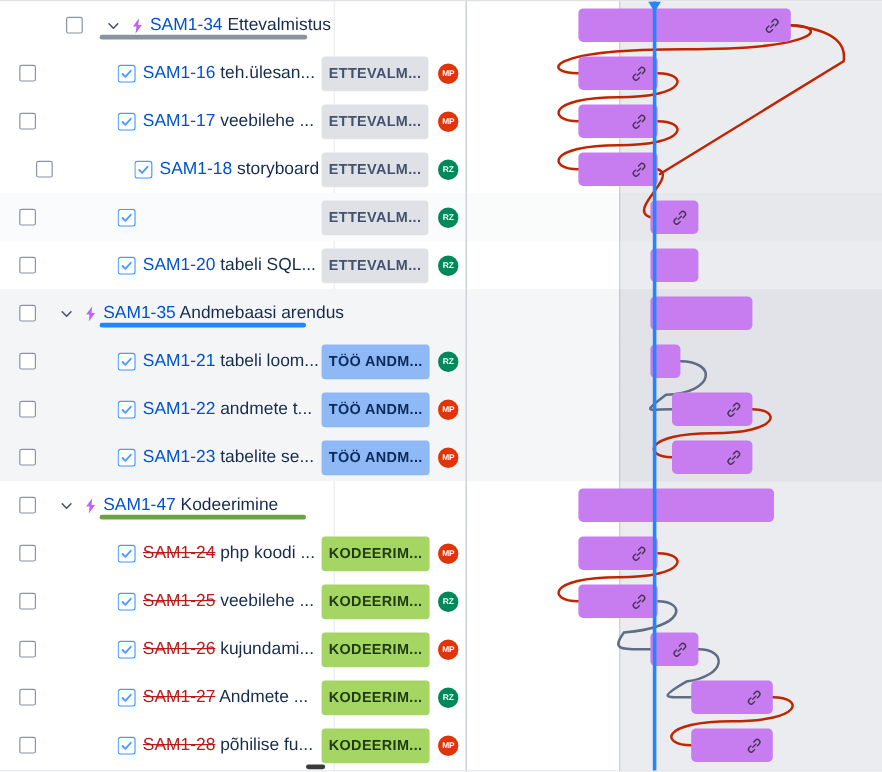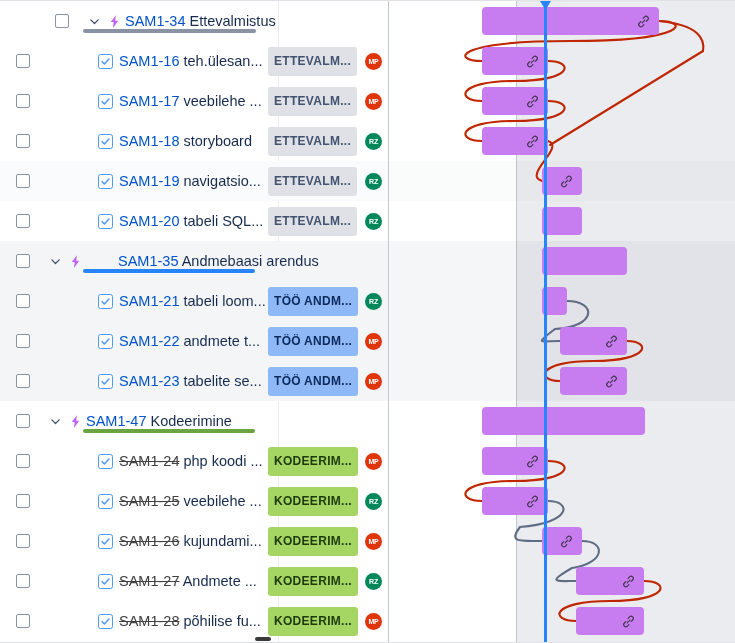--- a/index.html
+++ b/index.html
@@ -31,21 +31,21 @@
   .chev{width:18px;flex:0 0 auto;display:flex;align-items:center;justify-content:center;color:#42526e;}
   .chev svg{display:block;}
 
   .epic-ico{width:22px;flex:0 0 auto;display:flex;align-items:center;justify-content:center;}
   .task-ico{width:15px;height:15px;flex:0 0 auto;border:1.5px solid #4c9aff;border-radius:2.5px;background:#fff;
             display:flex;align-items:center;justify-content:center;box-sizing:border-box;margin-right:6px;}
   .task-ico svg{display:block;}
 
   .lbl{font-size:14.5px;white-space:nowrap;overflow:hidden;}
   .lbl .key{color:#0052cc;}
-  .lbl .key.done{text-decoration:line-through;color:#404040;text-align:right;}
+  .lbl .key.done{text-decoration:line-through;color:#b91c1c;text-align:right;}
   .lbl .sum{color:#172b4d;}
   .epic-lbl{font-size:14.5px;white-space:nowrap;position:relative;}
 
   .task-indent{width:52px;flex:0 0 auto;}
   .name-cell{display:flex;align-items:center;flex:0 0 auto;width:178px;overflow:hidden;}
 
   .status{position:absolute;left:268px;height:29px;border-radius:3px;display:flex;align-items:center;padding:0 6px;
           font-size:12px;font-weight:bold;letter-spacing:.3px;box-sizing:border-box;white-space:nowrap;}
   .avatar{position:absolute;left:365px;width:17px;height:17px;border-radius:50%;color:#fff;font-size:7px;
           font-weight:bold;display:flex;align-items:center;justify-content:center;letter-spacing:-.2px;}
@@ -290,21 +290,21 @@
             <div class="task-ico">
               <svg width="9" height="9" viewBox="0 0 10 10">
                 <path d="M1.2 5.2 3.8 7.8 8.8 2.2" stroke="#4c9aff" stroke-width="1.7" fill="none" stroke-linecap="round" stroke-linejoin="round"></path>
               </svg>
             </div>
             <div class="lbl"><span class="key">SAM1-17</span><span class="sum"> veebilehe ...</span></div>
           </div>
           <div class="status" style="background: rgb(223, 225, 230); color: rgb(66, 82, 110);">ETTEVALM...</div>
           <div class="avatar" style="background: rgb(222, 53, 11);">MP</div>
         </div>
-        <div class="row" style="top: 120px;">
+        <div class="row" style="top: 120px; padding-left: 14px;">
           <div class="cb-wrap">
             <div class="cb"></div>
           </div>
           <div class="task-indent"></div>
           <div class="name-cell">
             <div class="task-ico">
               <svg width="9" height="9" viewBox="0 0 10 10">
                 <path d="M1.2 5.2 3.8 7.8 8.8 2.2" stroke="#4c9aff" stroke-width="1.7" fill="none" stroke-linecap="round" stroke-linejoin="round"></path>
               </svg>
             </div>
@@ -317,21 +317,20 @@
           <div class="cb-wrap">
             <div class="cb"></div>
           </div>
           <div class="task-indent"></div>
           <div class="name-cell">
             <div class="task-ico">
               <svg width="9" height="9" viewBox="0 0 10 10">
                 <path d="M1.2 5.2 3.8 7.8 8.8 2.2" stroke="#4c9aff" stroke-width="1.7" fill="none" stroke-linecap="round" stroke-linejoin="round"></path>
               </svg>
             </div>
-            <div class="lbl"><span class="key">SAM1-19</span><span class="sum"> navigatsio...</span></div>
           </div>
           <div class="status" style="background: rgb(223, 225, 230); color: rgb(66, 82, 110);">ETTEVALM...</div>
           <div class="avatar" style="background: rgb(0, 135, 90);">RZ</div>
         </div>
         <div class="row" style="top: 200px;">
           <div class="cb-wrap">
             <div class="cb"></div>
           </div>
           <div class="task-indent"></div>
           <div class="name-cell">
@@ -352,21 +351,21 @@
           <div class="chev">
             <svg width="11" height="11" viewBox="0 0 12 12">
               <path d="M2 4.2 6 8.2 10 4.2" stroke="#42526e" stroke-width="1.4" fill="none" stroke-linecap="round" stroke-linejoin="round"></path>
             </svg>
           </div>
           <div class="epic-ico">
             <svg width="15" height="15" viewBox="0 0 16 16">
               <path d="M9.4 1.2 4 8.6h3.1L6.4 14.8 12 7.2H8.8z" fill="#bf63f3"></path>
             </svg>
           </div>
-          <div class="epic-lbl"><span style="color: rgb(0, 82, 204); margin-left: 32px;">SAM1-35</span><span style="color: rgb(23, 43, 77);"> Andmebaasi arendus</span></div>
+          <div class="epic-lbl"><span style="color: rgb(0, 82, 204);">SAM1-35</span><span style="color: rgb(23, 43, 77);"> Andmebaasi arendus</span></div>
           <div style="position: absolute; left: 83px; top: 28px; height: 4px; border-radius: 2px; background: rgb(38, 132, 255); width: 172px;"></div>
         </div>
         <div class="row band" style="top: 280px;">
           <div class="cb-wrap">
             <div class="cb"></div>
           </div>
           <div class="task-indent"></div>
           <div class="name-cell">
             <div class="task-ico">
               <svg width="9" height="9" viewBox="0 0 10 10">

